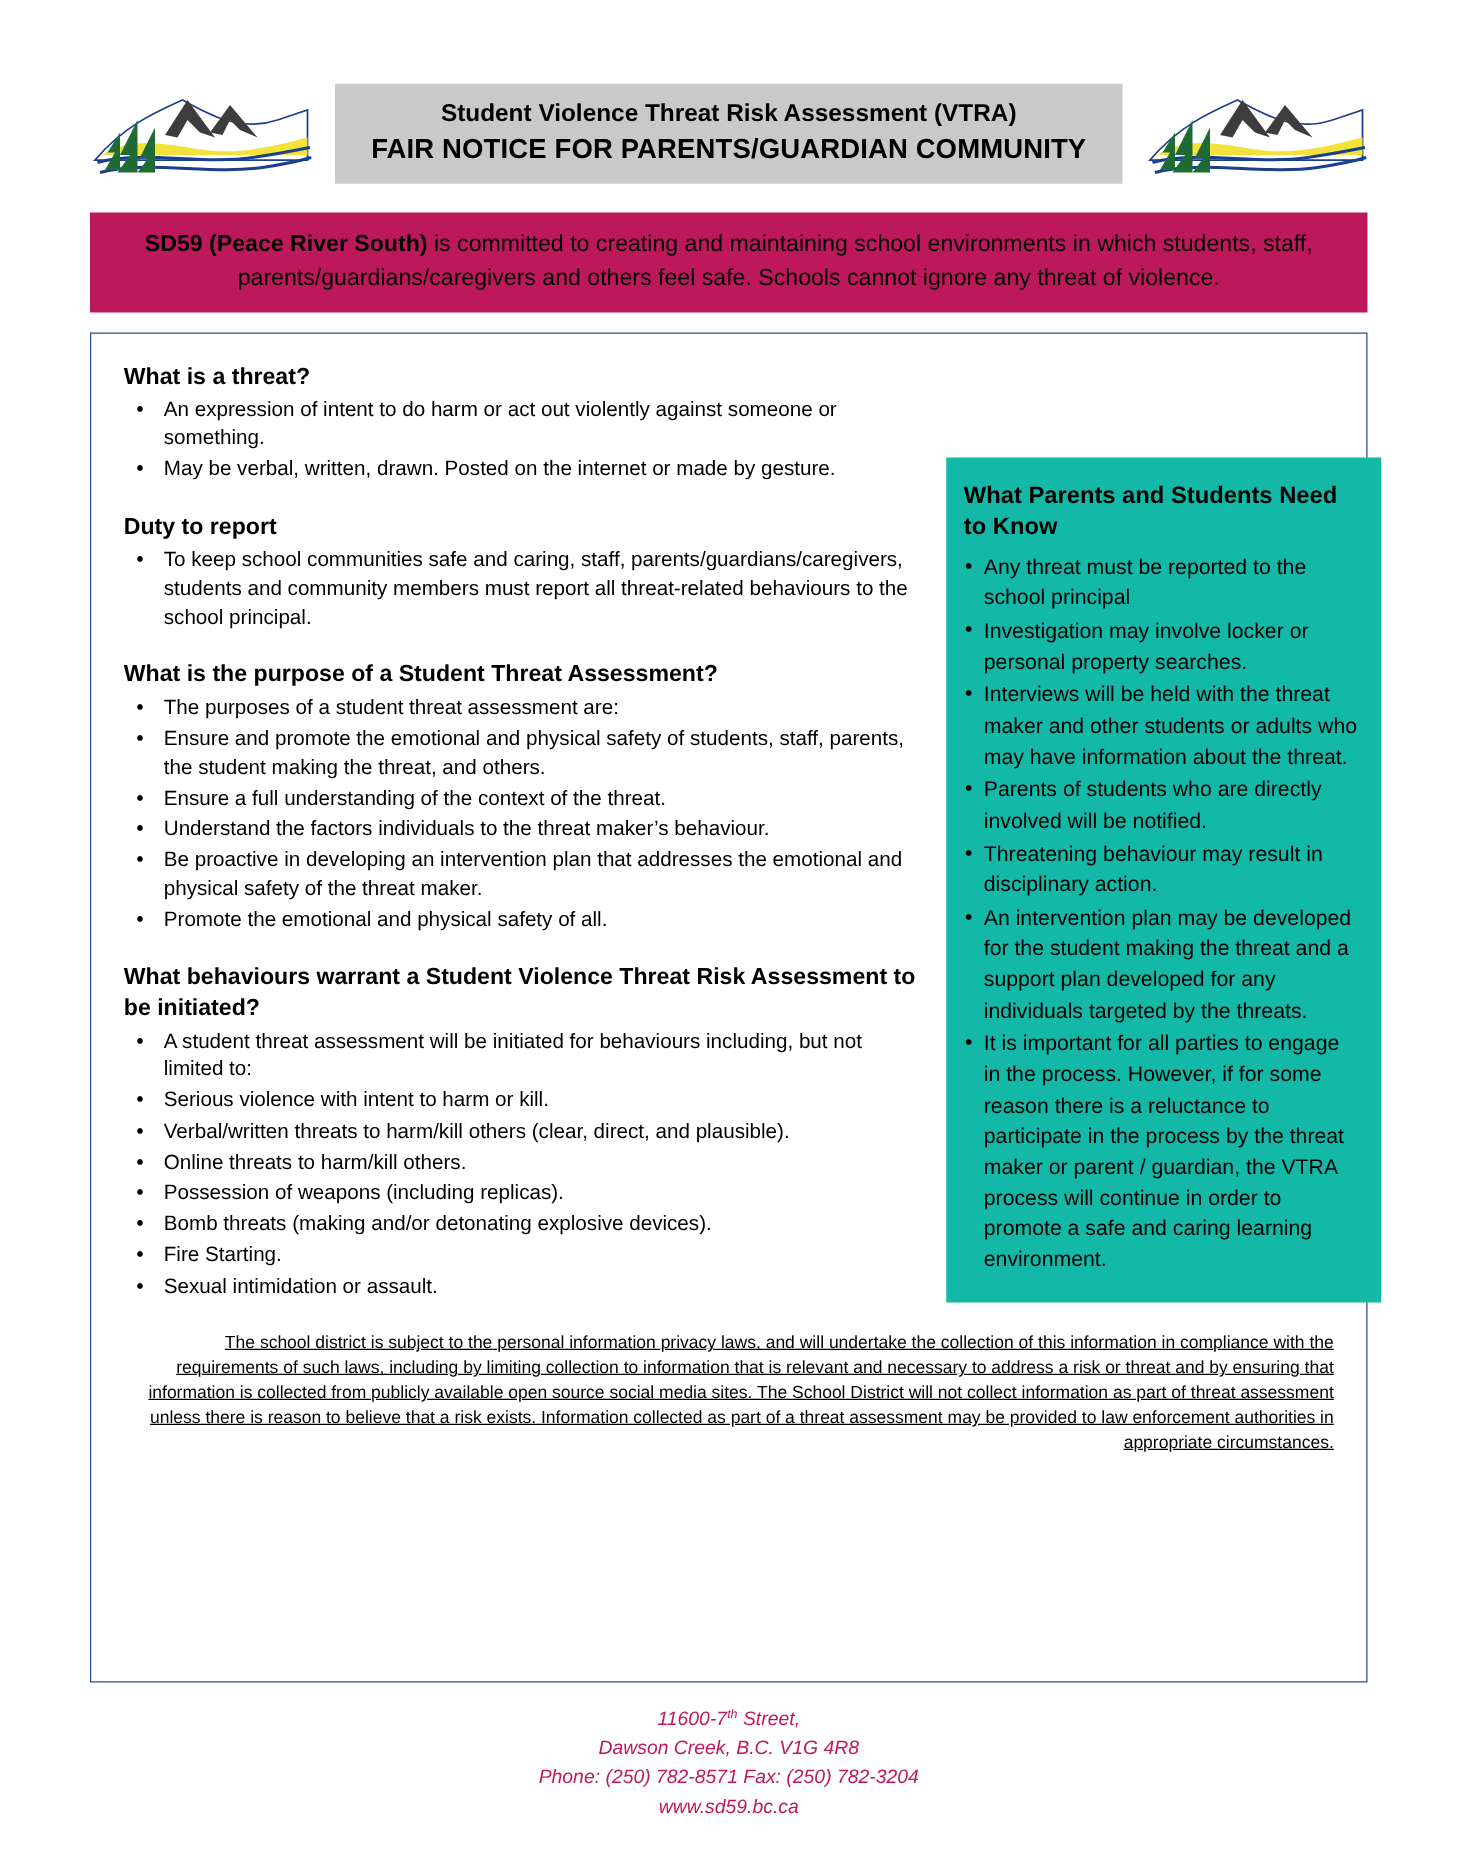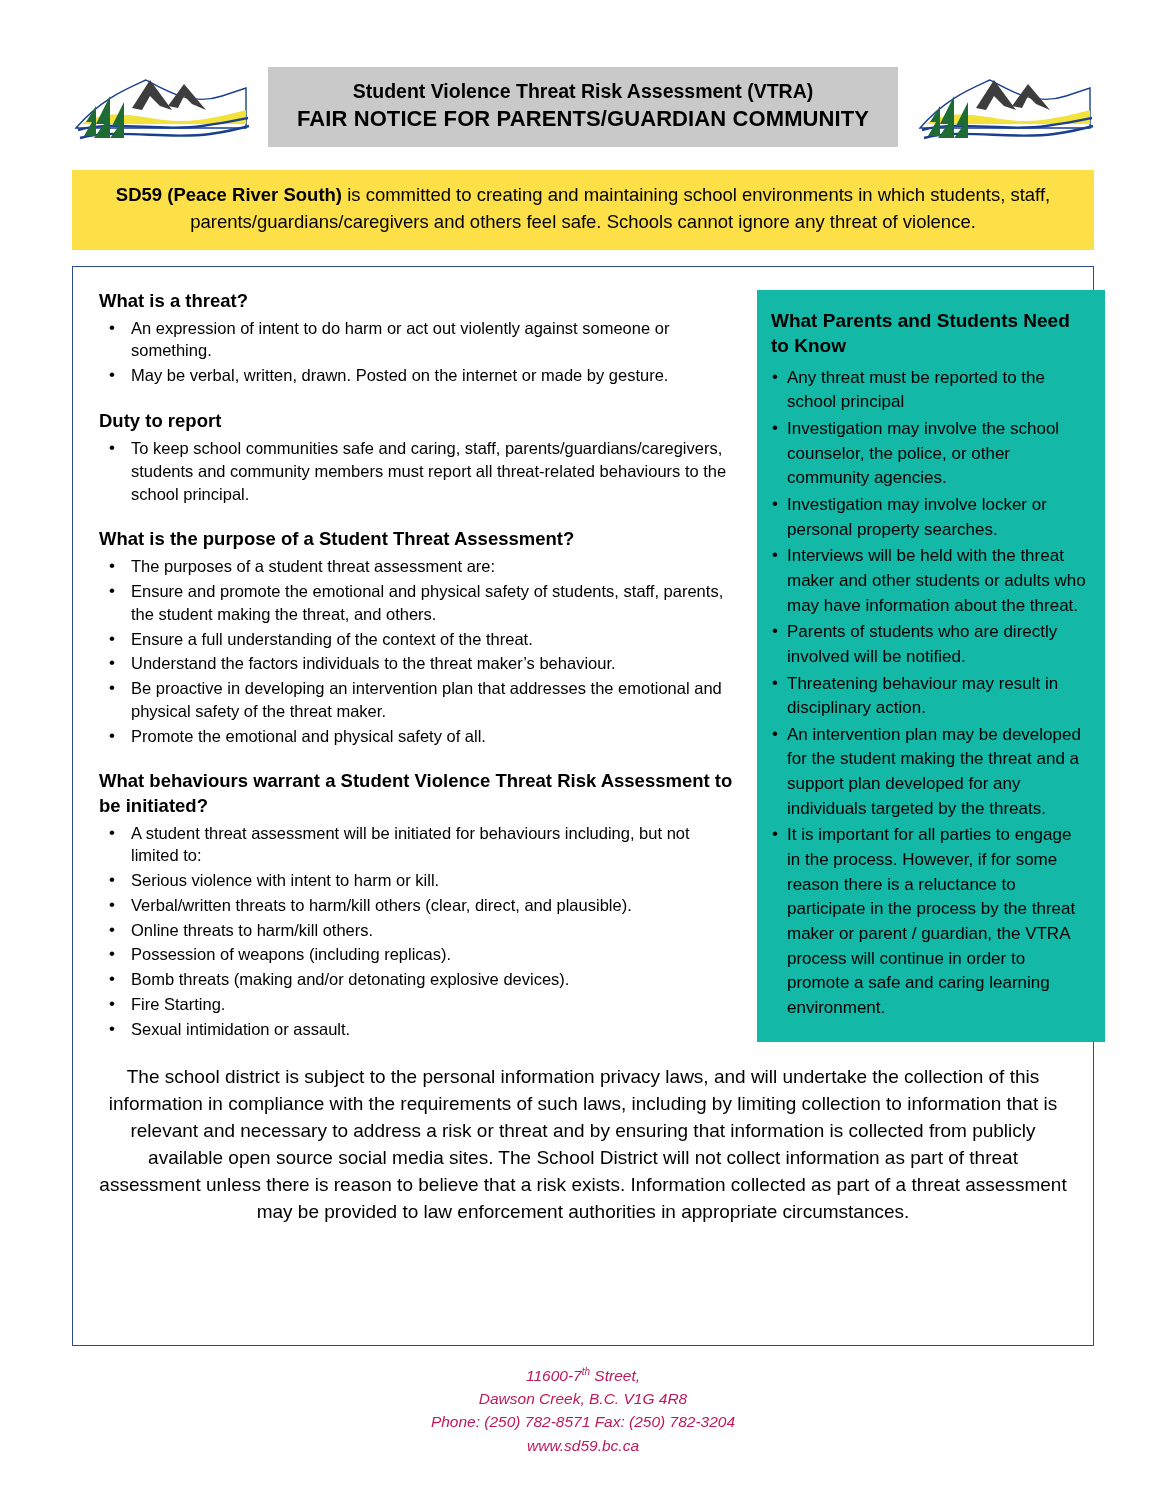--- a/index.html
+++ b/index.html
@@ -49,21 +49,21 @@
   .title-line2 {
     font-size: 22px;
     font-weight: bold;
     line-height: 1.35;
     letter-spacing: .1px;
   }
 
   
   .intro {
     margin-top: 22px;
-    background: #fde047;
+    background: #be185d;
     padding: 12px 22px 14px;
     text-align: center;
     font-size: 18.5px;
     line-height: 1.45;
   }
   .intro b { font-weight: bold; }
 
   
   .main-box {
     margin-top: 16px;
@@ -133,23 +133,24 @@
   .collection {
     margin-top: 22px;
   }
   .collection h2 {
     font-size: 19px;
     font-weight: bold;
     margin: 0 0 3px 0;
   }
   .collection p {
     margin: 0;
-    font-size: 19px;
+    font-size: 14px;
     line-height: 1.42;
-    text-align: center;
+    text-align: right;
+    text-decoration: underline;
   }
 
   
   .footer {
     margin-top: 18px;
     text-align: center;
     font-style: italic;
     font-size: 15.5px;
     line-height: 1.5;
     color: #be185d;
@@ -247,21 +248,20 @@
           </ul>
         </div>
 
       </div>
 
       <div class="col-right">
         <div class="panel">
           <h2>What Parents and Students Need to Know</h2>
           <ul class="panel-bullets">
             <li>Any threat must be reported to the school principal</li>
-            <li>Investigation may involve the school counselor, the police, or other community agencies.</li>
             <li>Investigation may involve locker or personal property searches.</li>
             <li>Interviews will be held with the threat maker and other students or adults who may have information about the threat.</li>
             <li>Parents of students who are directly involved will be notified.</li>
             <li>Threatening behaviour may result in disciplinary action.</li>
             <li>An intervention plan may be developed for the student making the threat and a support plan developed for any individuals targeted by the threats.</li>
             <li>It is important for all parties to engage in the process. However, if for some reason there is a reluctance to participate in the process by the threat maker or parent / guardian, the VTRA process will continue in order to promote a safe and caring learning environment.</li>
           </ul>
         </div>
       </div>
 

